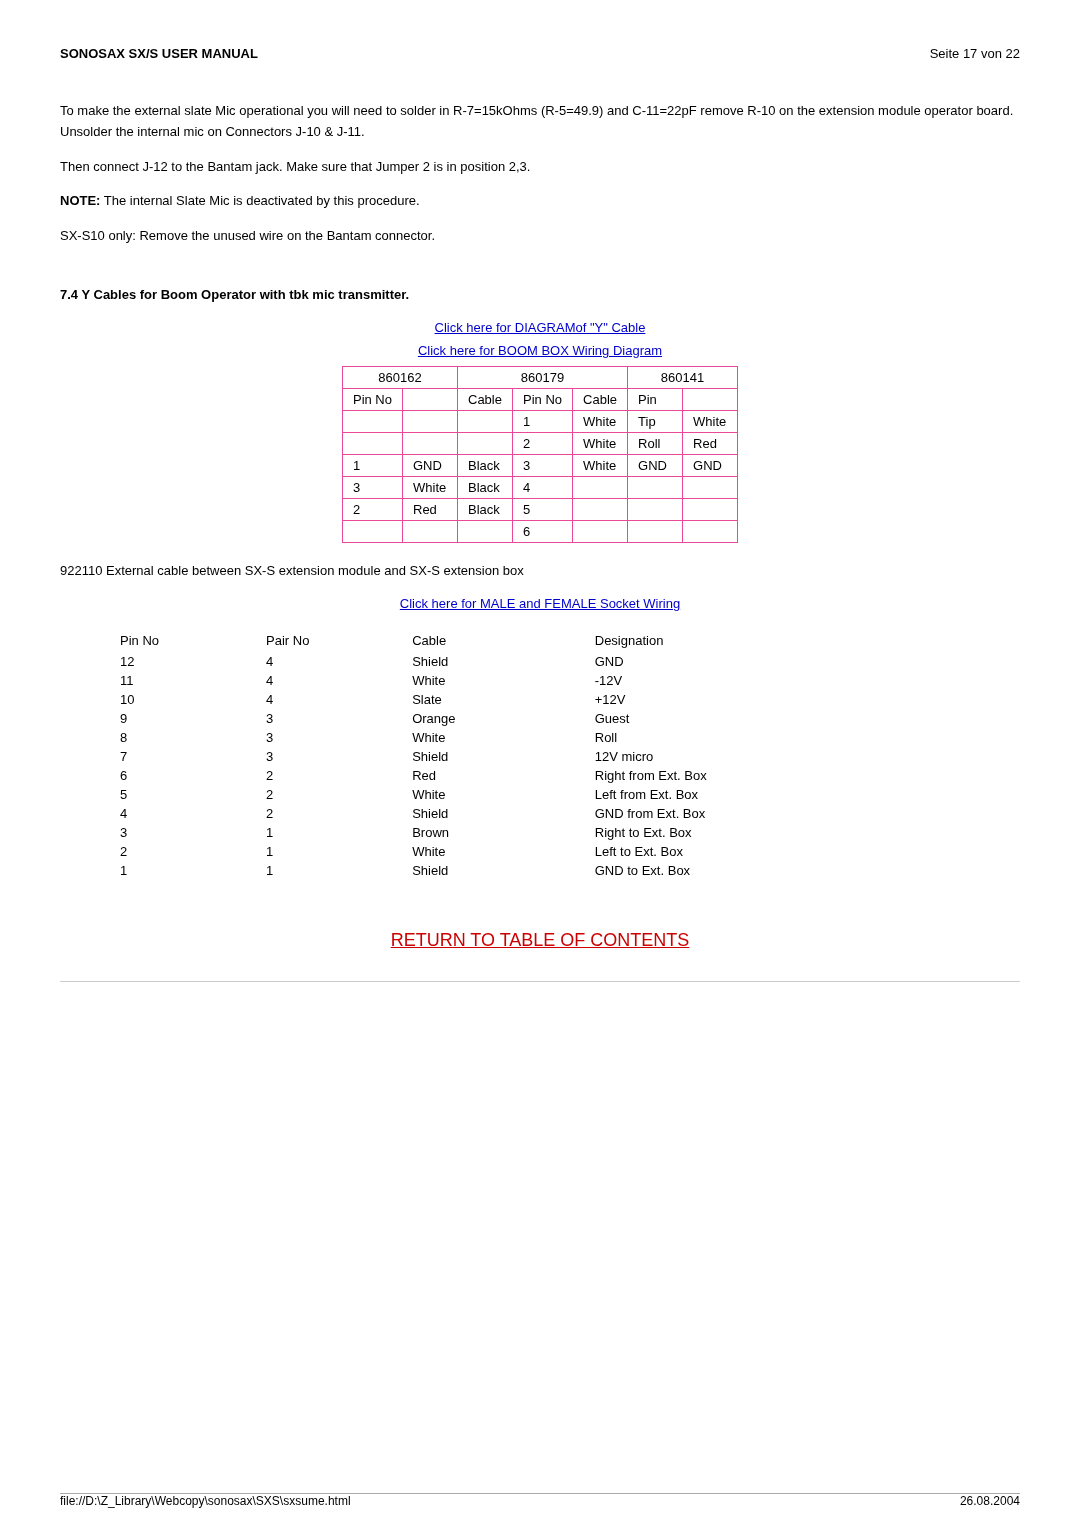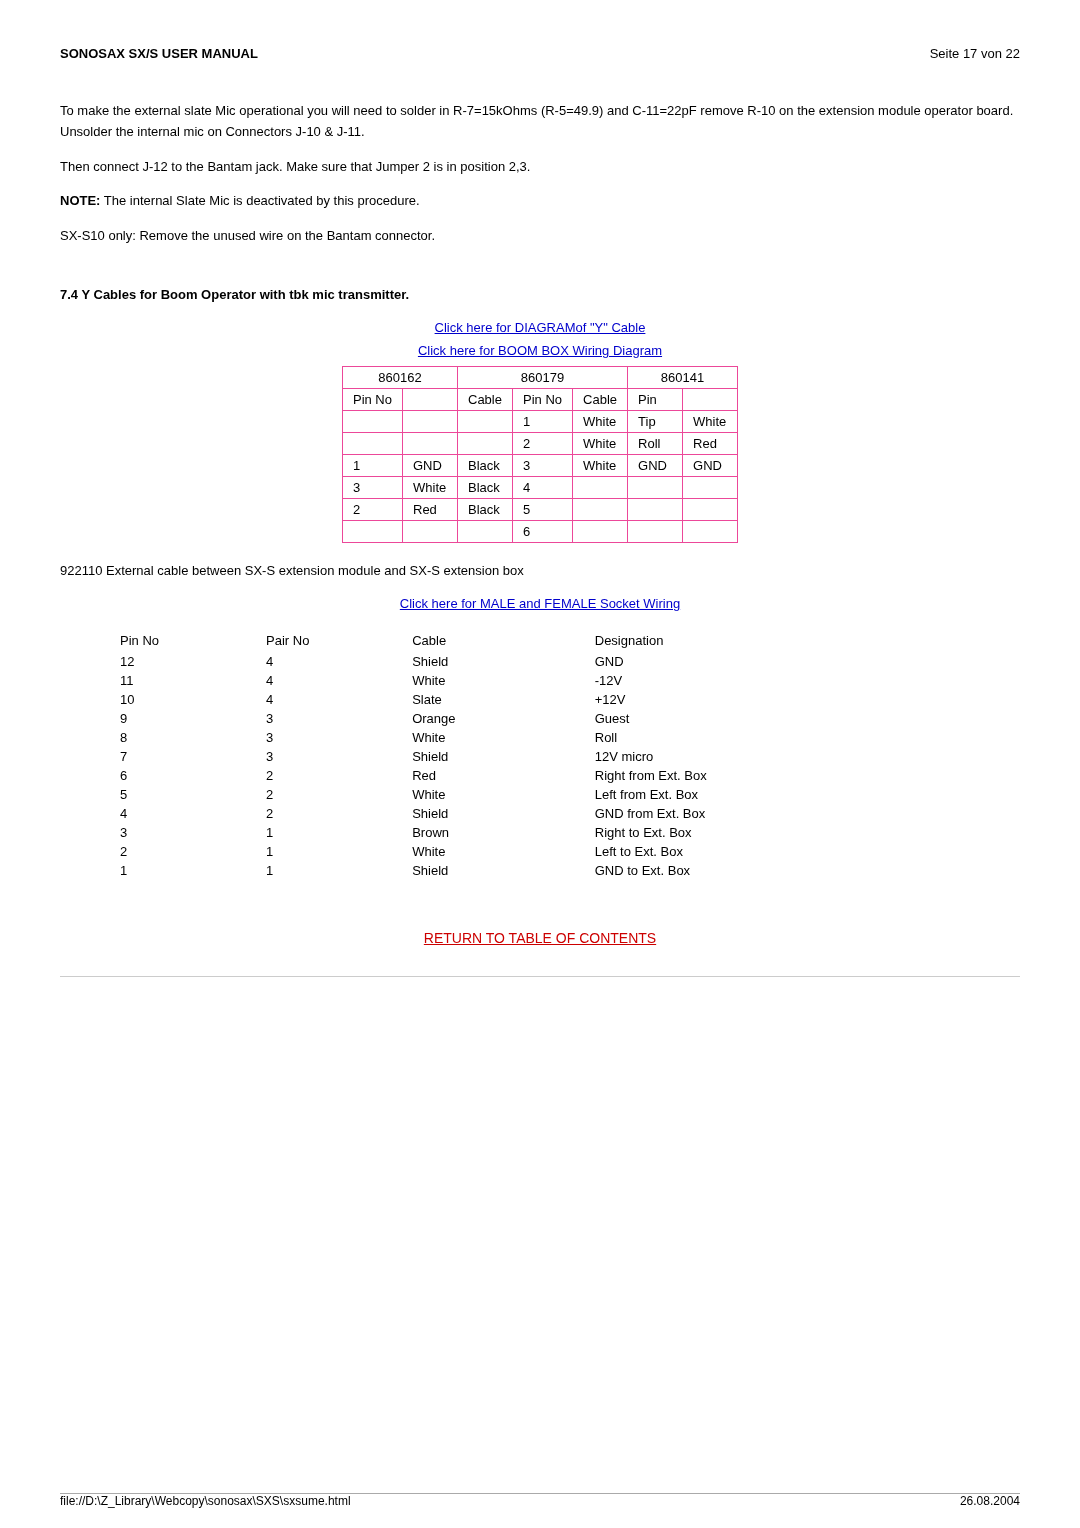--- a/index.html
+++ b/index.html
@@ -104,21 +104,21 @@
       padding-bottom: 4px;
     }
     .return-link-wrapper {
       text-align: center;
       margin-top: 50px;
       margin-bottom: 30px;
     }
     .return-link {
       color: #cc0000;
       text-decoration: underline;
-      font-size: 14px;
+      font-size: 18px;
       cursor: pointer;
     }
     .page-footer {
       position: absolute;
       bottom: 20px;
       left: 60px;
       right: 60px;
       display: flex;
       justify-content: space-between;
       font-size: 12px;

